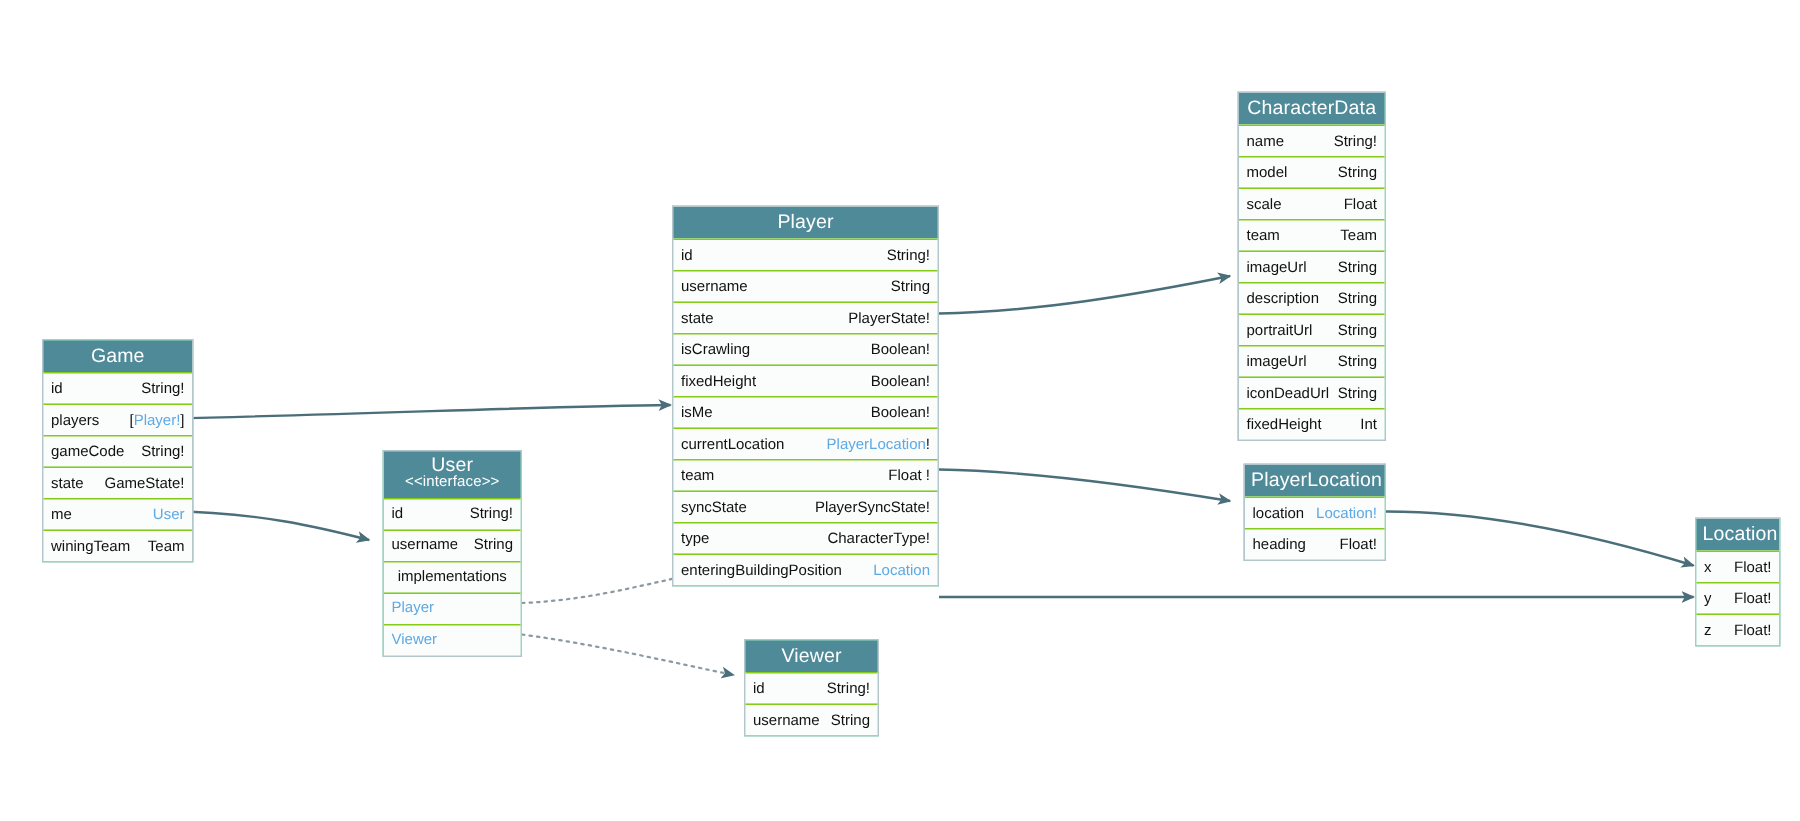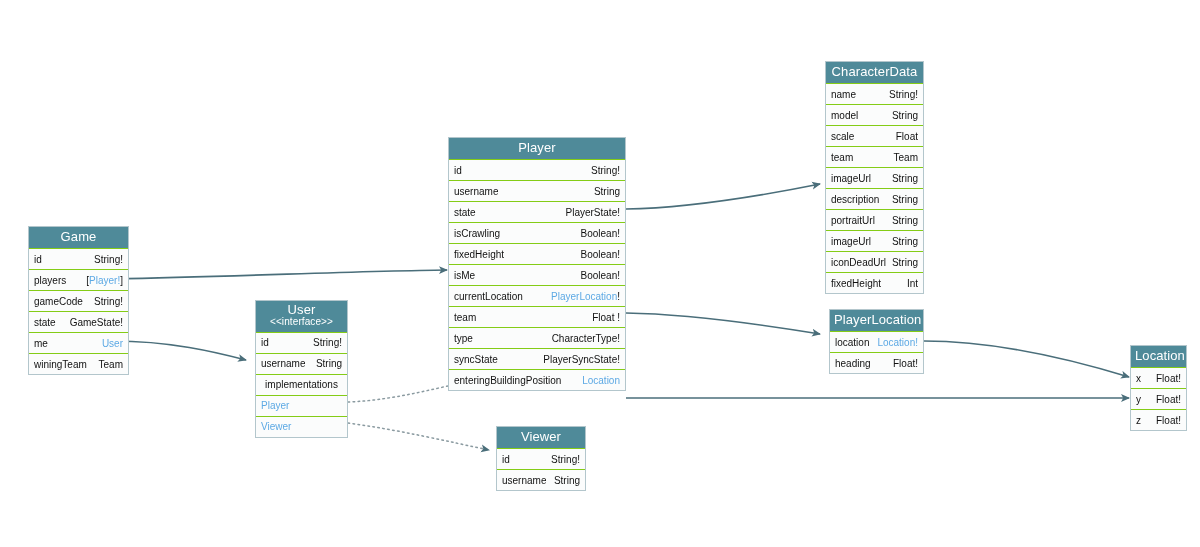--- a/index.html
+++ b/index.html
@@ -225,30 +225,30 @@
       <span class="fname">currentLocation</span>
       <span class="ftype"><span class="link">PlayerLocation</span><span class="plain">!</span></span>
     </div>
 
     <div class="erow">
       <span class="fname">team</span>
       <span class="ftype plain">Float !</span>
     </div>
 
     <div class="erow">
+      <span class="fname">syncState</span>
+      <span class="ftype plain">PlayerSyncState!</span>
+    </div>
+
+    <div class="erow">
       <span class="fname">type</span>
       <span class="ftype plain">CharacterType!</span>
     </div>
 
     <div class="erow">
-      <span class="fname">syncState</span>
-      <span class="ftype plain">PlayerSyncState!</span>
-    </div>
-
-    <div class="erow">
       <span class="fname">enteringBuildingPosition</span>
       <span class="ftype link">Location</span>
     </div>
   </div>
 
   <div class="entity" style="left:825px; top:61px; width:99px;">
     <div class="ehead">CharacterData</div>
 
     <div class="erow">
       <span class="fname">name</span>

